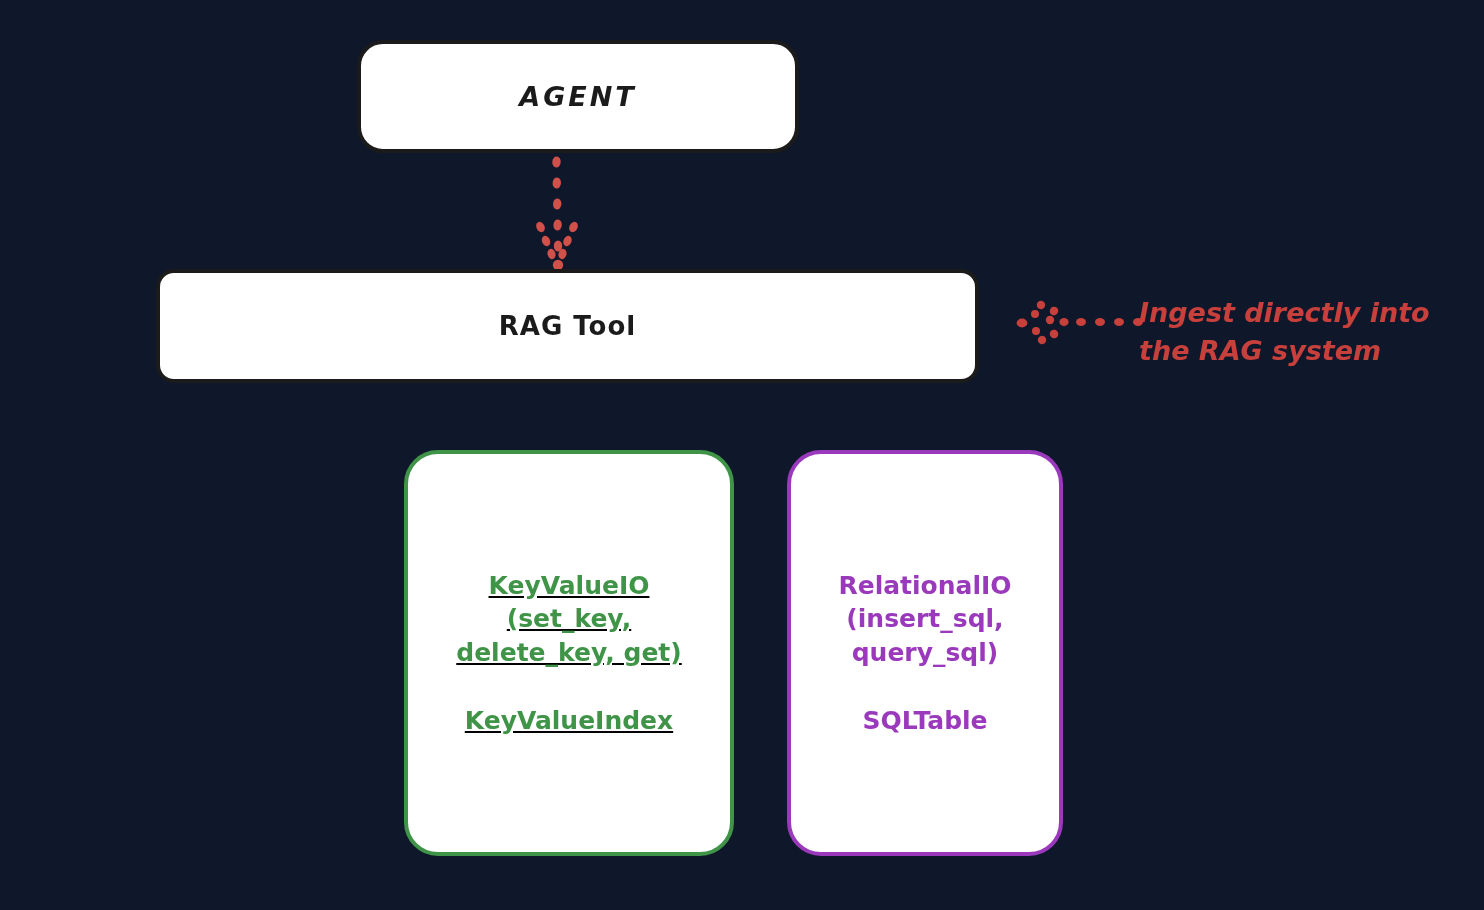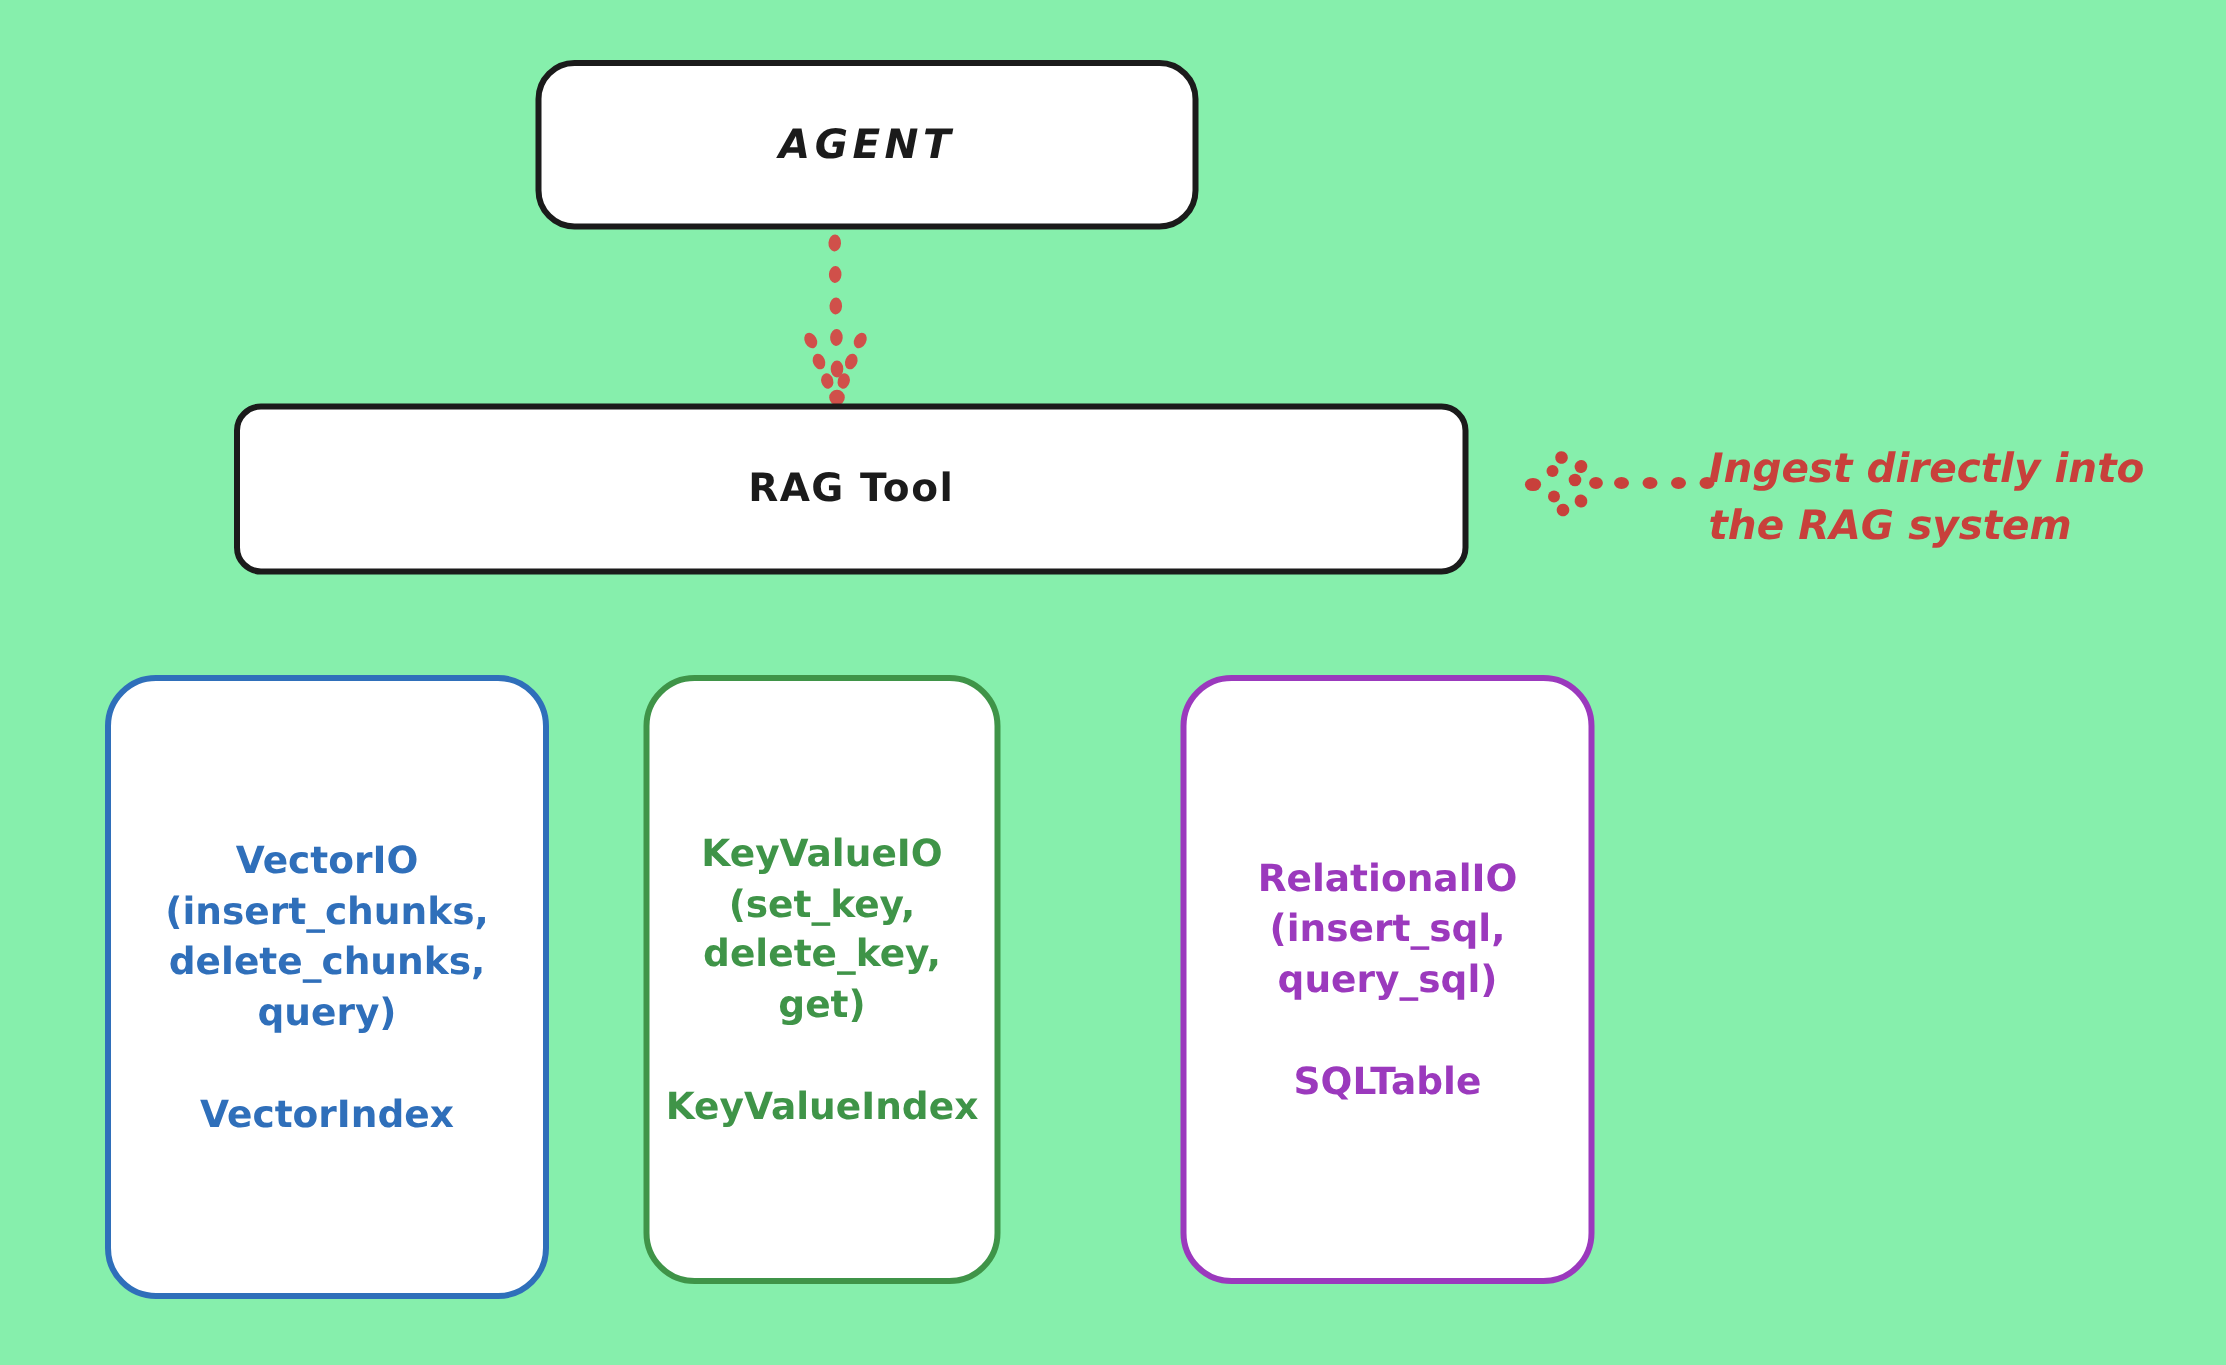--- a/index.html
+++ b/index.html
@@ -7,21 +7,21 @@
     padding: 0;
     background: #ffffff;
   }
   body {
     font-family: "DejaVu Sans", sans-serif;
   }
   #canvas {
     position: relative;
     width: 1484px;
     height: 910px;
-    background: #86efac;
+    background: #0f172a;
     overflow: hidden;
   }
 
   .node {
     position: absolute;
     box-sizing: border-box;
     background: #ffffff;
     display: flex;
     align-items: center;
     justify-content: center;
@@ -83,25 +83,26 @@
   #vector-io-node {
     left: 70px;
     top: 450px;
     width: 296px;
     height: 416px;
     border-color: #2f6fba;
   }
   #vector-io-node .node-label { color: #2f6fba; }
 
   #key-value-io-node {
-    left: 429px;
+    left: 404px;
     top: 450px;
-    width: 238px;
+    width: 330px;
     height: 406px;
     border-color: #3f9448;
+    text-decoration: underline;
   }
   #key-value-io-node .node-label { color: #3f9448; }
 
   #relational-io-node {
     left: 787px;
     top: 450px;
     width: 276px;
     height: 406px;
     border-color: #9b39bd;
   }
@@ -196,28 +197,20 @@
         <ellipse cx="21" cy="18" rx="4.0" ry="4.0"></ellipse>
 
         <ellipse cx="8" cy="27" rx="5.4" ry="4.4"></ellipse>
       </g>
     </svg>
   </div>
 
   <div id="ingest-annotation">Ingest directly into
 the RAG system</div>
 
-  <div class="node node-colored" id="vector-io-node">
-    <span class="node-label">VectorIO
-(insert_chunks,
-delete_chunks,
-query)
-
-VectorIndex</span>
-  </div>
 
   <div class="node node-colored" id="key-value-io-node">
     <span class="node-label">KeyValueIO
 (set_key,
 delete_key, get)
 
 KeyValueIndex</span>
   </div>
 
   <div class="node node-colored" id="relational-io-node">

